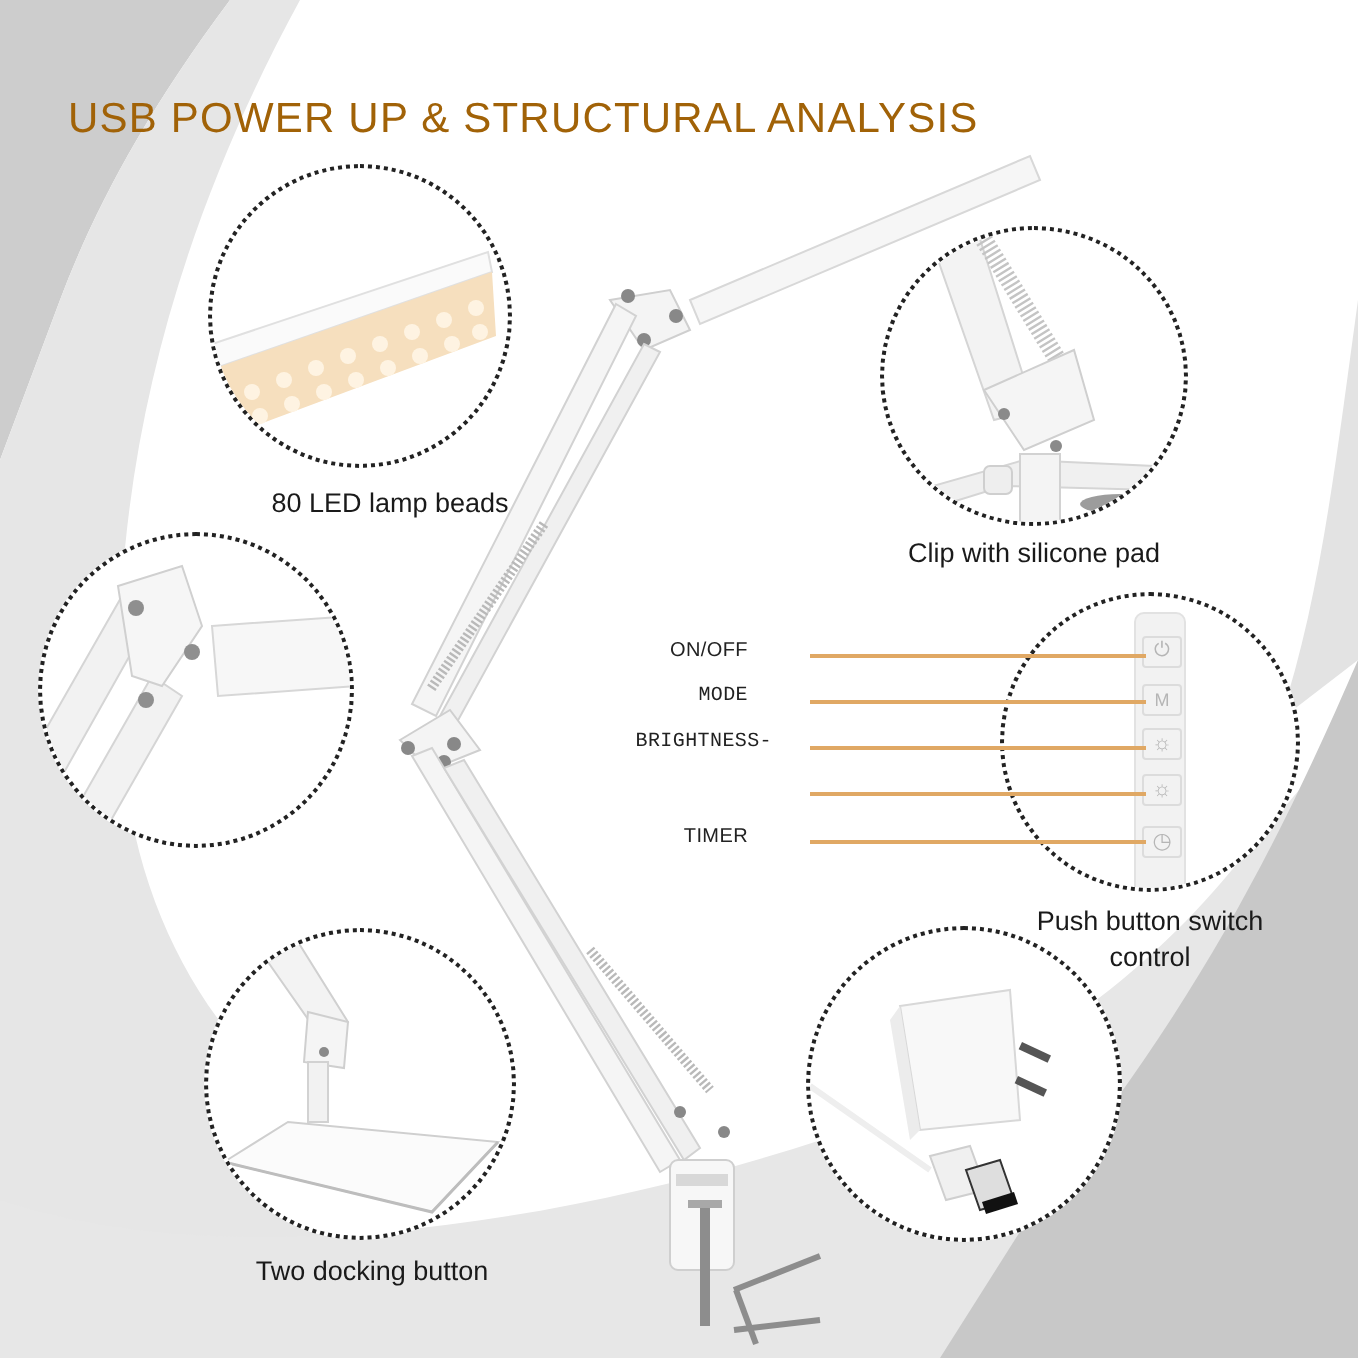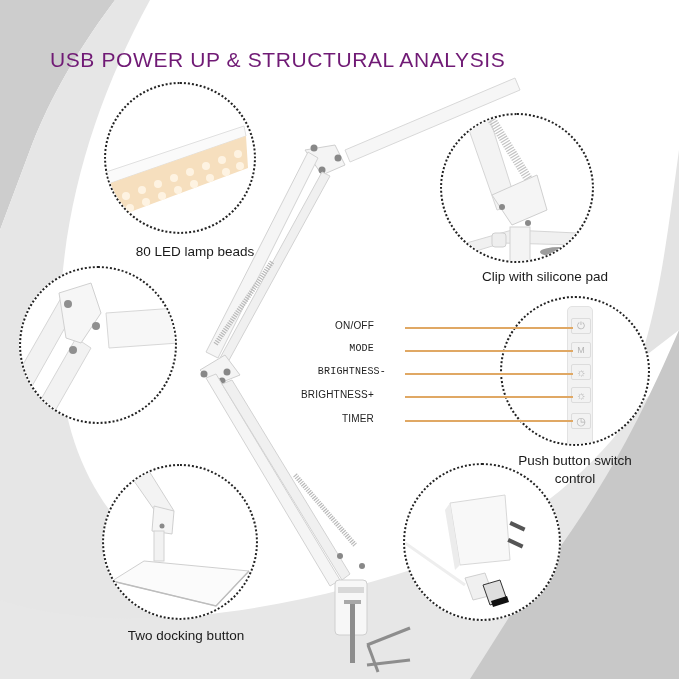--- a/index.html
+++ b/index.html
@@ -1,19 +1,19 @@
 <!DOCTYPE html>
 <html><head>
 <meta charset="utf-8">
 <style>
   html, body { margin: 0; padding: 0; }
   body { width: 679px; height: 679px; overflow: hidden; background: #ffffff; font-family: "Liberation Sans", sans-serif; }
   .canvas { position: relative; width: 679px; height: 679px; overflow: hidden; background: #ffffff; }
   .bg-layer { position: absolute; inset: 0; }
-  .title { position: absolute; left: 34px; top: 48px; font-size: 21px; letter-spacing: 0.6px; color: #701a75; white-space: nowrap; font-weight: normal; margin-left: 16px; }
+  .title { position: absolute; left: 34px; top: 48px; font-size: 21px; letter-spacing: 0.6px; color: #a16207; white-space: nowrap; font-weight: normal; }
   .circle { position: absolute; border-radius: 50%; border: 2px dotted #222; background: #ffffff; overflow: hidden; box-sizing: border-box; }
   .caption { position: absolute; font-size: 13.5px; color: #1a1a1a; text-align: center; white-space: nowrap; }
   .callout { position: absolute; left: 0; width: 400px; height: 14px; }
   .callout-label { position: absolute; right: 0; top: 0; font-size: 10px; color: #222; letter-spacing: 0.2px; white-space: nowrap; text-align: center; }
   .callout-line { position: absolute; height: 1.5px; background: #e0a864; }
   svg { display: block; }
 </style>
 </head>
 <body>
 
@@ -102,21 +102,21 @@
       <polygon points="50,80 95,60 105,95 70,110" fill="#f5f5f5" stroke="#cfcfcf"></polygon>
       <circle cx="60" cy="92" r="3" fill="#8a8a8a"></circle>
       <circle cx="86" cy="108" r="3" fill="#8a8a8a"></circle>
       <polygon points="0,135 70,115 135,118 135,130 60,128 5,145" fill="#f0f0f0" stroke="#d5d5d5"></polygon>
       <rect x="68" y="112" width="20" height="45" fill="#f4f4f4" stroke="#d2d2d2"></rect>
       <rect x="50" y="118" width="14" height="14" rx="3" fill="#eeeeee" stroke="#cfcfcf"></rect>
       <ellipse cx="118" cy="137" rx="20" ry="5" fill="#9c9c9c"></ellipse>
       <rect x="116" y="140" width="5" height="15" fill="#9c9c9c"></rect>
     </svg>
   </div>
-  <div class="caption" style="left:454px; top:269px; width:154px;text-align:right;">Clip with silicone pad</div>
+  <div class="caption" style="left:440px; top:269px; width:154px;">Clip with silicone pad</div>
 
   <div class="circle" style="left:19px; top:266px; width:158px; height:158px;">
     <svg width="158" height="158" viewBox="0 0 158 158">
       <polygon points="0,100 40,30 55,40 10,120" fill="#f2f2f2" stroke="#d5d5d5"></polygon>
       <polygon points="15,140 55,70 70,80 30,150" fill="#f2f2f2" stroke="#d5d5d5"></polygon>
       <polygon points="38,25 70,15 80,45 60,75 45,70" fill="#f6f6f6" stroke="#d0d0d0"></polygon>
       <polygon points="85,45 155,40 158,75 88,80" fill="#f7f7f7" stroke="#d7d7d7"></polygon>
       <circle cx="47" cy="36" r="4" fill="#8f8f8f"></circle>
       <circle cx="75" cy="58" r="4" fill="#8f8f8f"></circle>
       <circle cx="52" cy="82" r="4" fill="#8f8f8f"></circle>
@@ -143,23 +143,20 @@
   <div class="callout" style="left:0; top:343px; width:374px;font-family:Liberation Mono, monospace;">
     <span class="callout-label">MODE</span>
   </div>
   <div class="callout-line" style="left:405px; top:350px; width:168px;"></div>
 
   <div class="callout" style="left:12px; top:366px; width:374px;font-family:Liberation Mono, monospace;">
     <span class="callout-label">BRIGHTNESS-</span>
   </div>
   <div class="callout-line" style="left:405px; top:373px; width:168px;"></div>
 
-  <div class="callout" style="left:0; top:389px; width:374px;">
-    <span class="callout-label">BRIGHTNESS+</span>
-  </div>
   <div class="callout-line" style="left:405px; top:396px; width:168px;"></div>
 
   <div class="callout" style="left:0; top:413px; width:374px;">
     <span class="callout-label">TIMER</span>
   </div>
   <div class="callout-line" style="left:405px; top:420px; width:168px;"></div>
 
   <div class="caption" style="left:500px; top:471px; width:150px;">control</div>
   <div class="caption" style="left:500px; top:453px; width:150px;">Push button switch</div>
 

